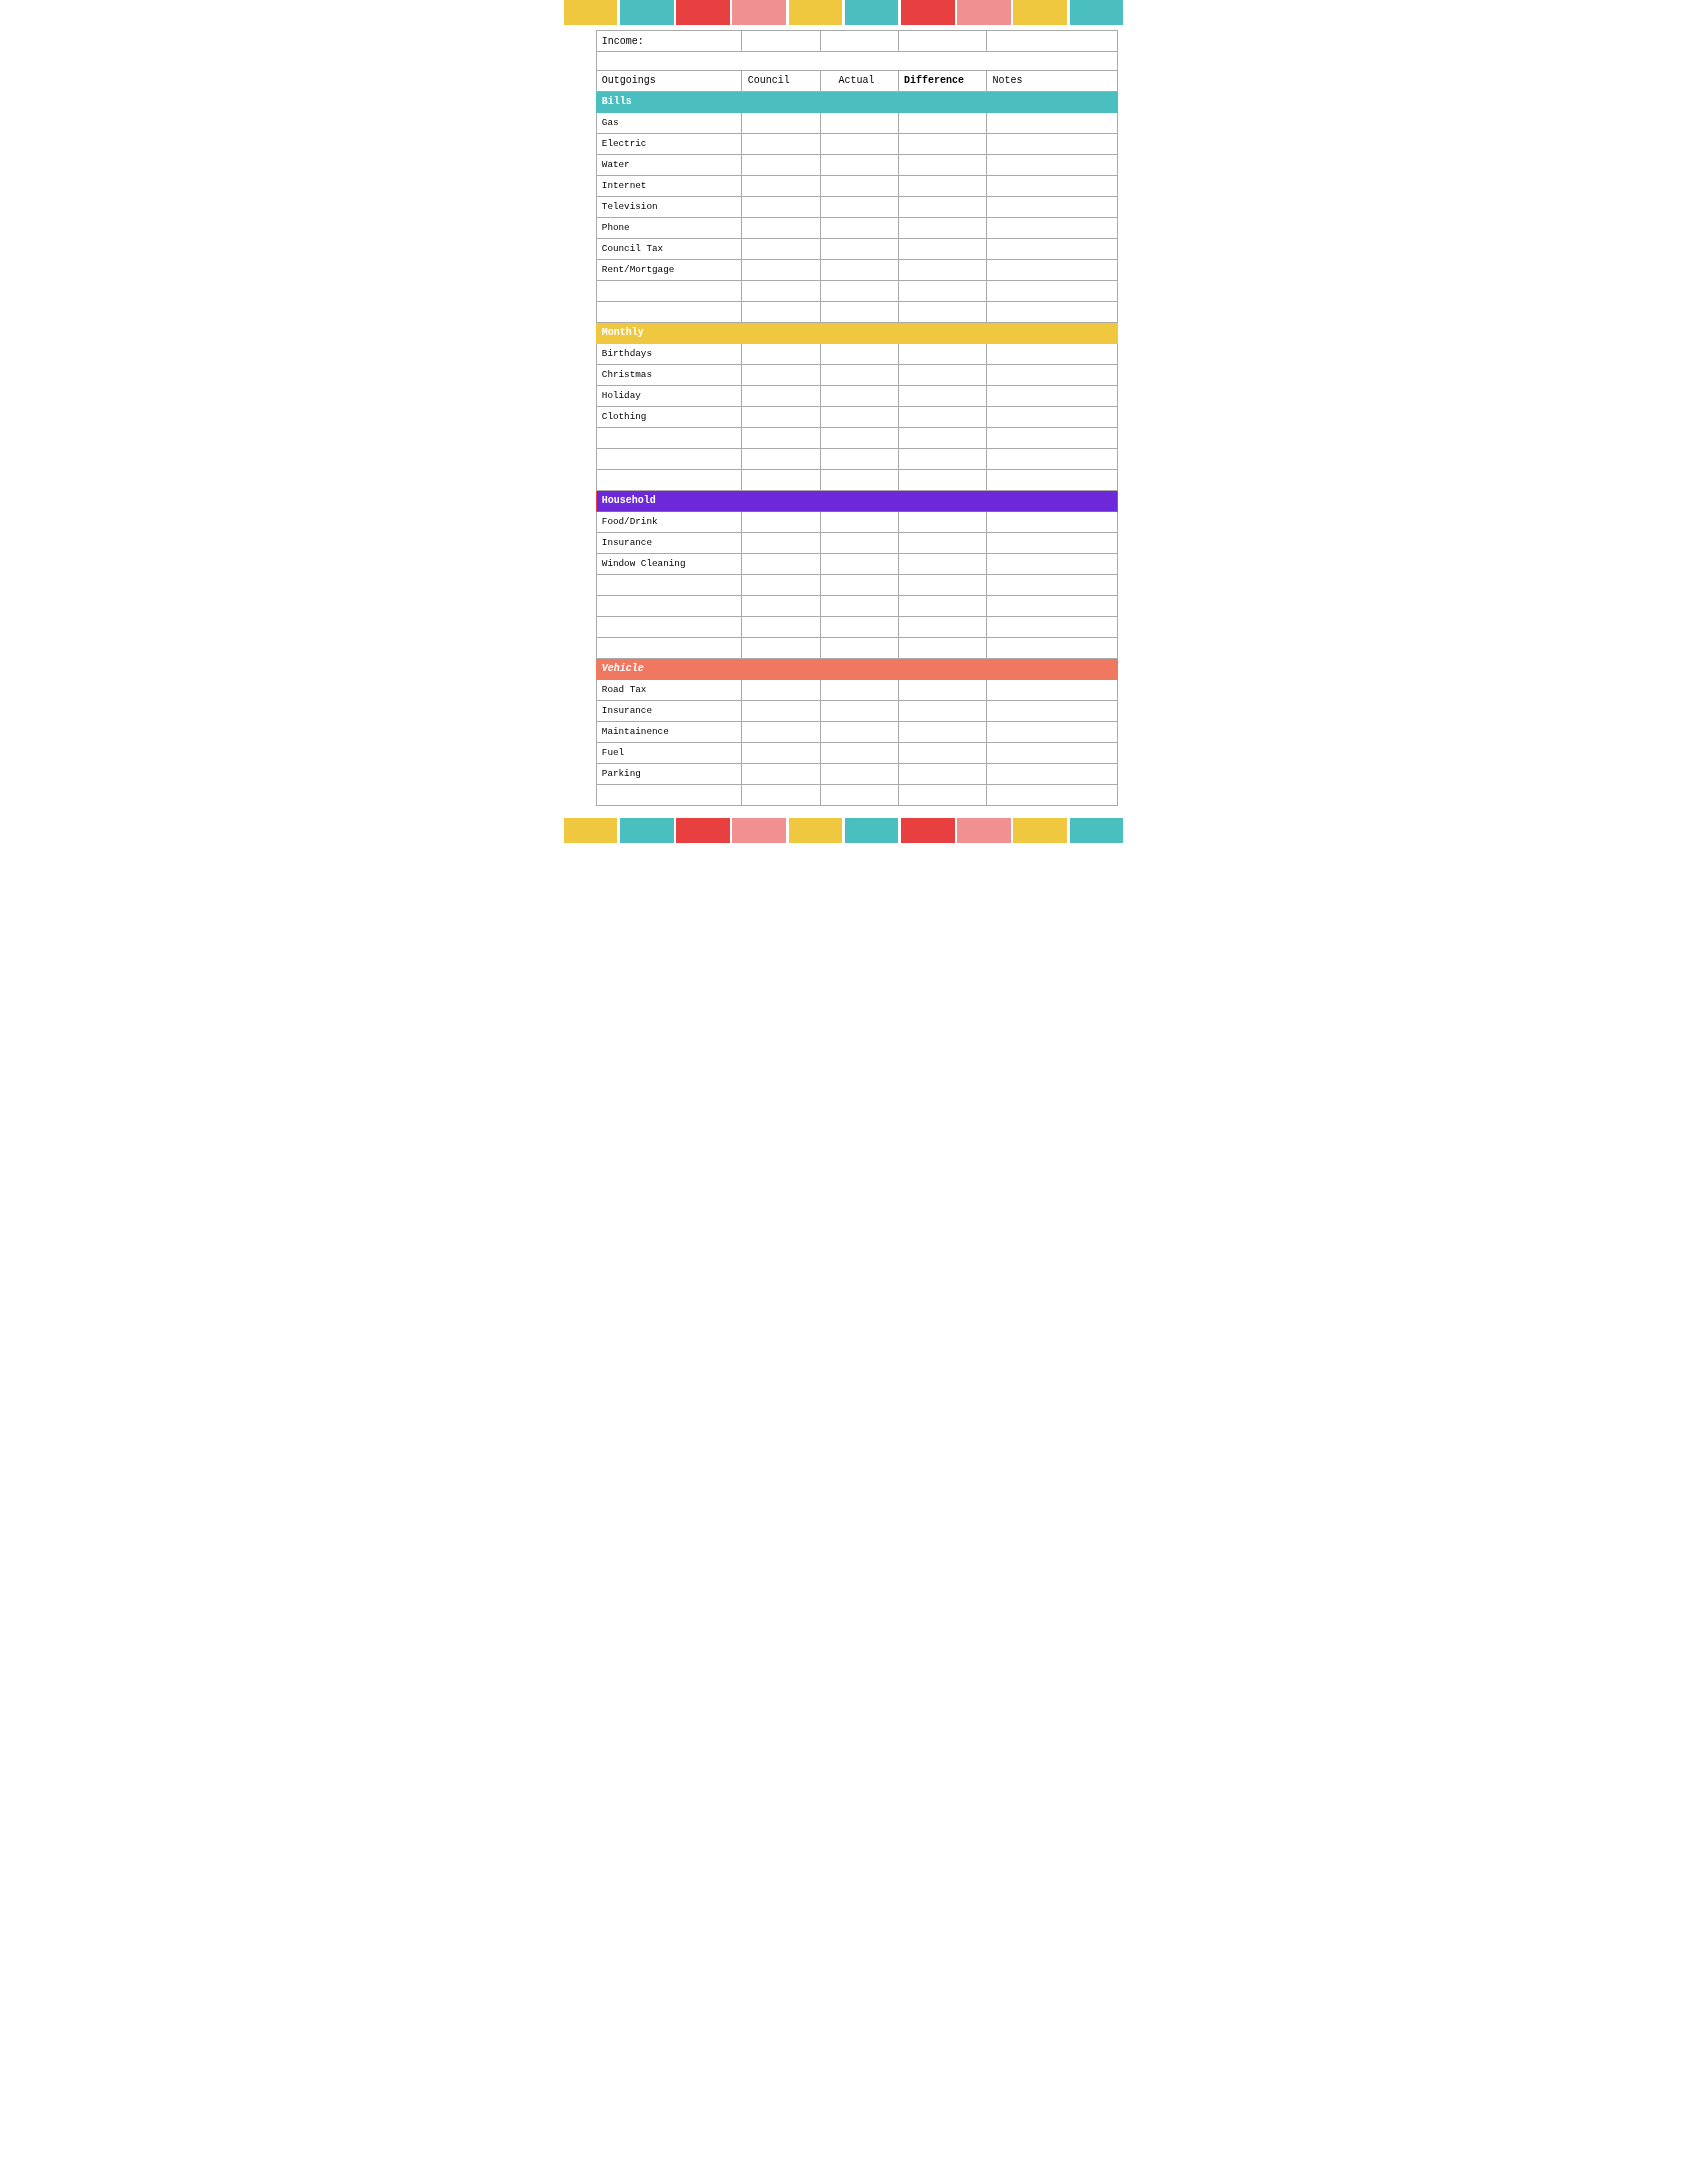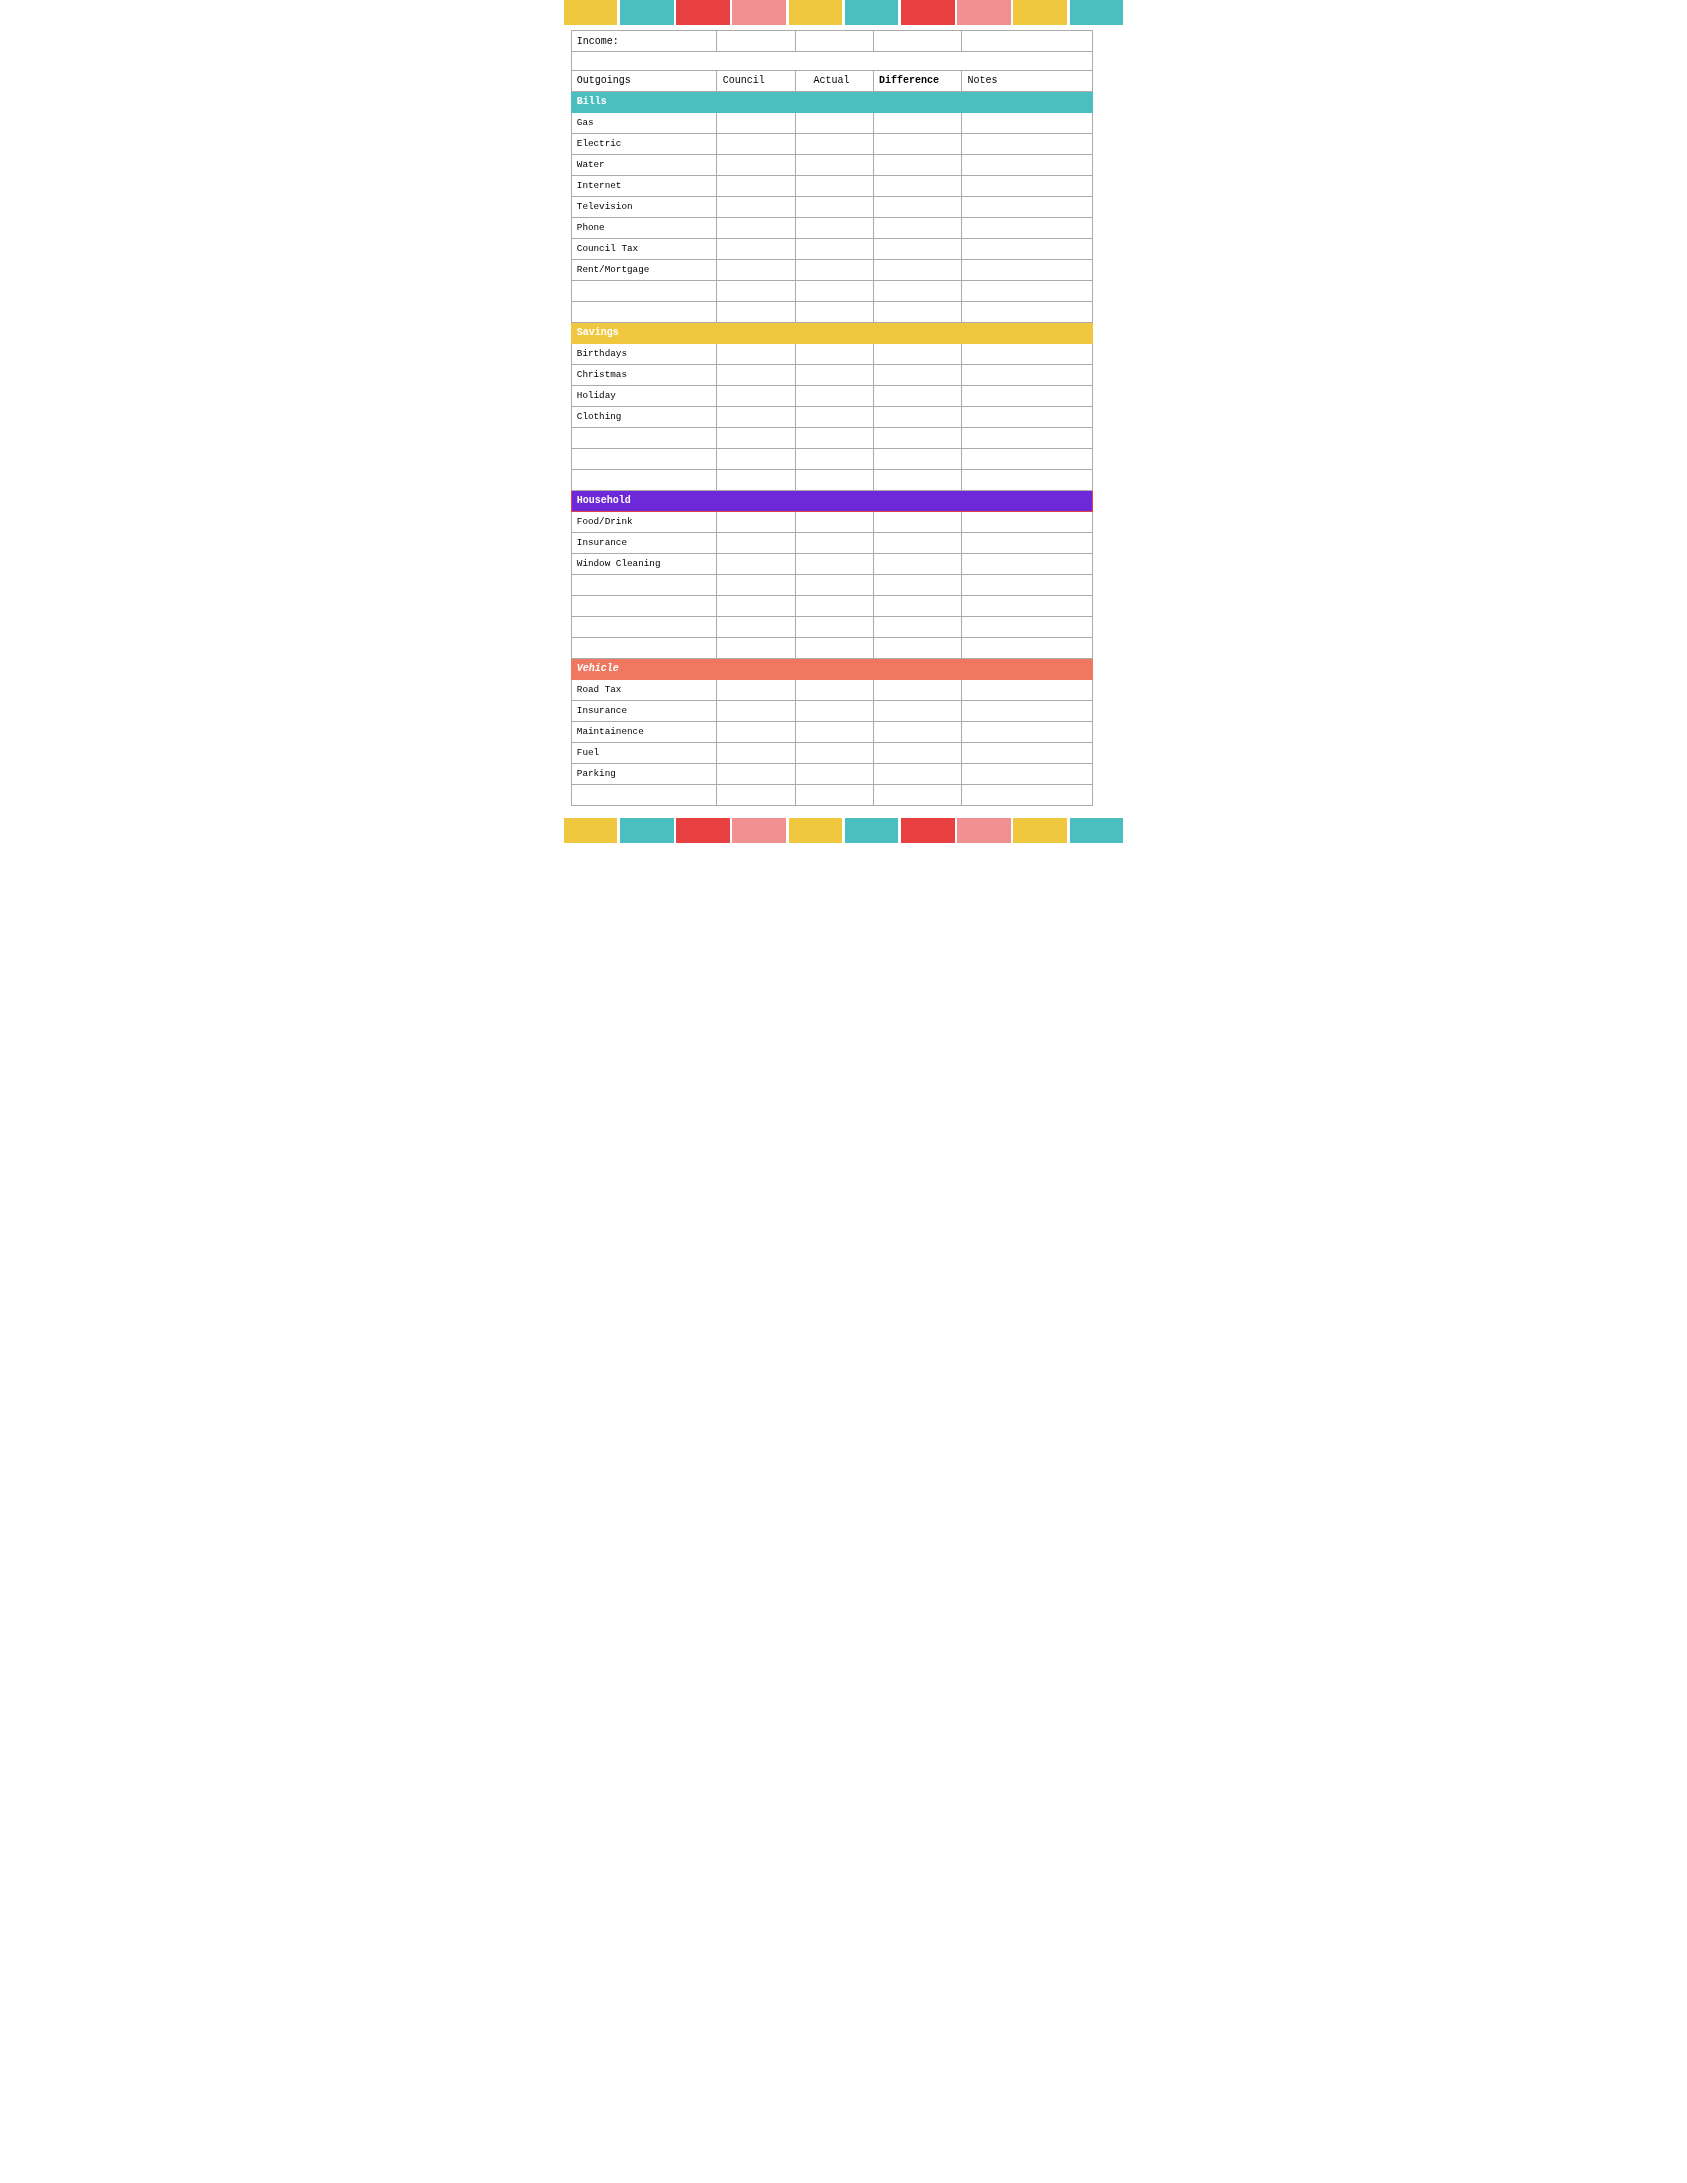--- a/index.html
+++ b/index.html
@@ -39,21 +39,21 @@
       font-family: 'Brush Script MT', 'Comic Sans MS', cursive;
       font-size: 21px;
       color: #222;
       font-weight: normal;
       letter-spacing: 0.7px;
     }
 
     
     .budget-table {
       width: calc(100% - 40px);
-      margin: 0 8px;
+      margin: 0 33px;
       border-collapse: collapse;
       font-family: 'Courier New', Courier, monospace;
       font-size: 9.3px;
     }
 
     .budget-table td {
       border: 0.7px solid #aaa;
       padding: 2.6px 5.3px;
       height: 21px;
       vertical-align: middle;
@@ -243,21 +243,21 @@
     </tr>
     <tr class="data-row">
       <td></td>
           <td></td>
           <td></td>
           <td></td>
           <td></td>
     </tr>
 
     <tr class="section-savings">
-      <td colspan="5">Savings</td>
+      <td colspan="5">Monthly</td>
     </tr>
     <tr class="data-row">
       <td>Birthdays</td>
       <td></td>
           <td></td>
           <td></td>
           <td></td>
     </tr>
     <tr class="data-row">
       <td>Christmas</td>

